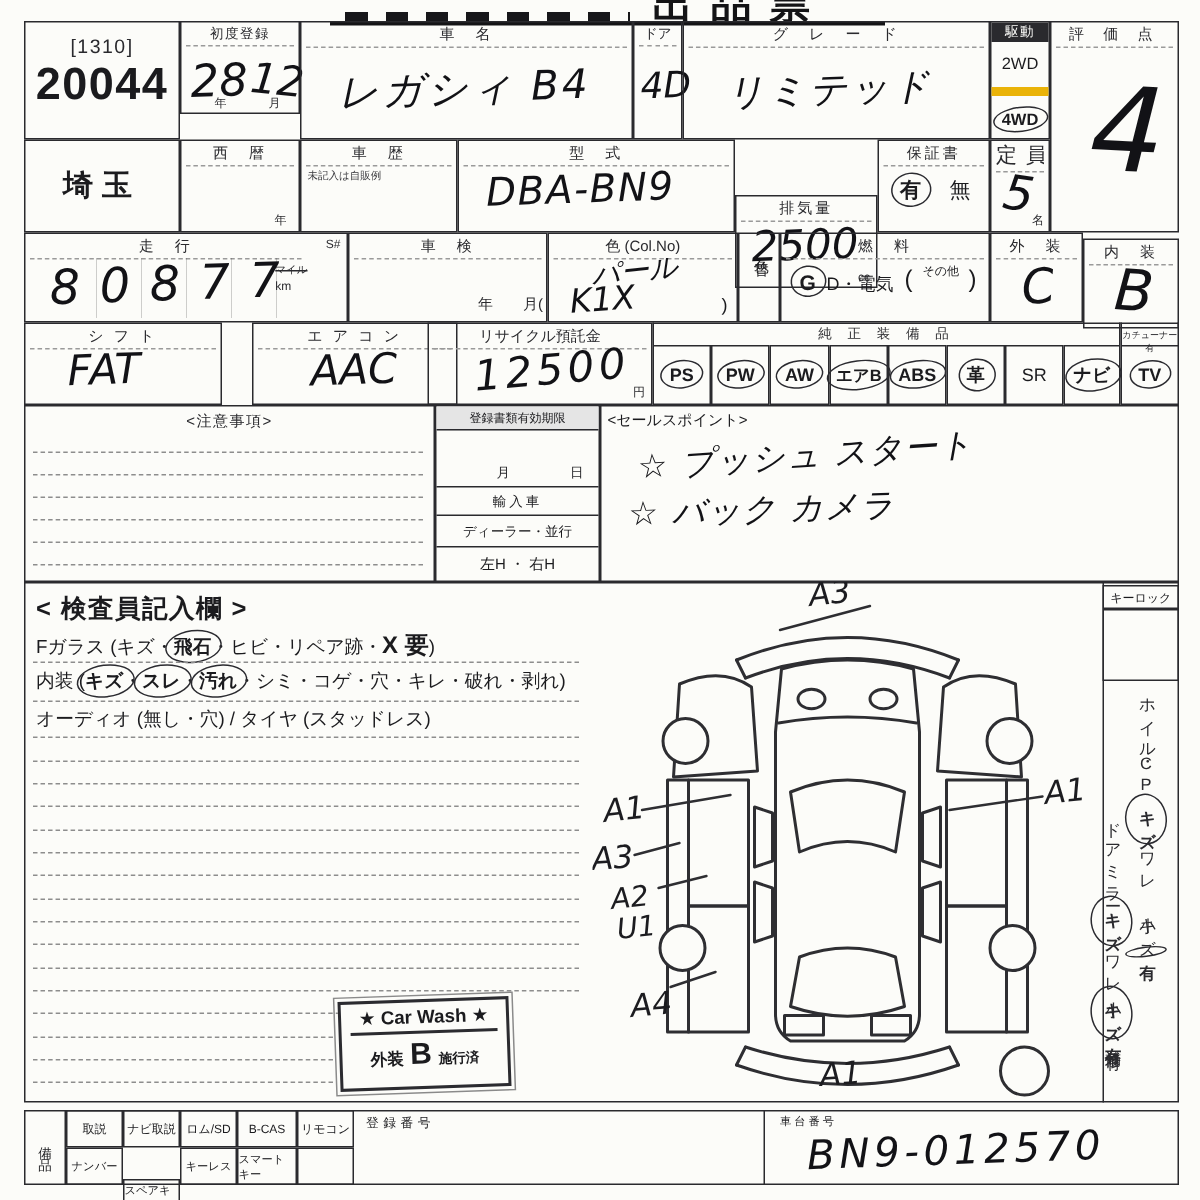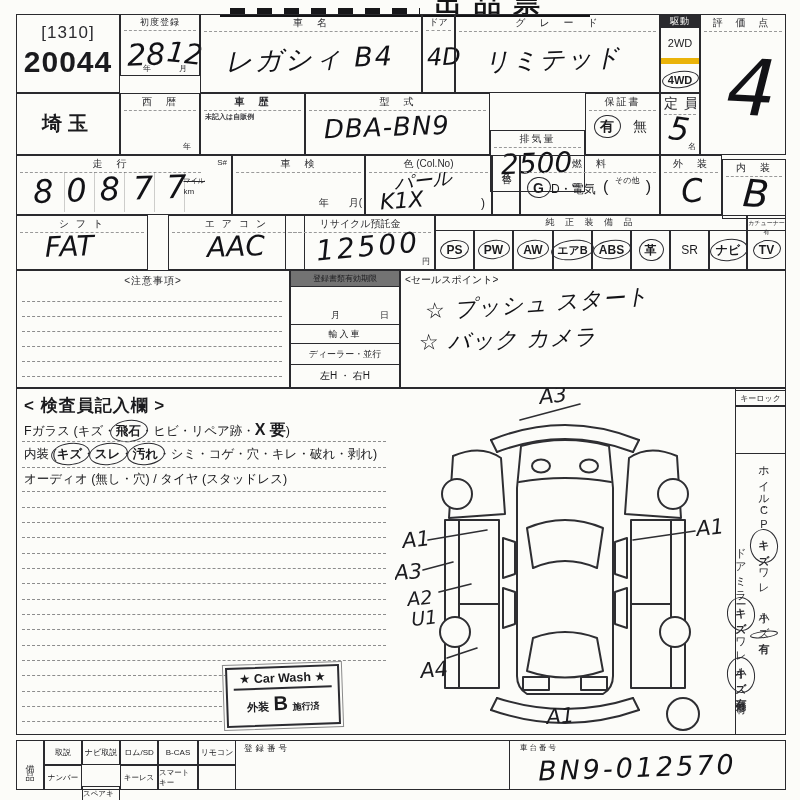--- a/index.html
+++ b/index.html
@@ -22,21 +22,21 @@
 <body>
 
 <div class="sheet">
 
   <div class="abs" style="left:220px;top:0;width:370px;height:17px;overflow:hidden;border-bottom:3px solid #141416;">
     <div class="abs" style="left:10px;top:8px;width:190px;height:9px;background:repeating-linear-gradient(90deg,#17171a 0 15px,transparent 15px 27px);"></div>
     <span class="abs" style="left:215px;top:-15px;font-size:27px;font-weight:bold;letter-spacing:12px;color:#141416;font-family:'Liberation Serif','DejaVu Serif',serif;">出品票</span>
   </div>
 
   <div class="cell" style="left:16px;top:14px;width:104px;height:79px;">
-    <div class="hdr-plain" style="margin-top:8px;font-size:17px;">[1310]</div>
+    <div class="hdr-plain" style="margin-top:8px;font-size:13px;">[1310]</div>
     <div style="text-align:center;font-size:30px;font-weight:bold;letter-spacing:1px;margin-top:2px;">20044</div>
   </div>
 
   <div class="cell" style="left:120px;top:14px;width:80px;height:62px;">
     <div class="hdr" style="font-size:9px;letter-spacing:1px;">初度登録</div>
     <span class="hw rot" style="position:absolute;left:6px;top:22px;font-size:30px;">28</span>
     <span class="hw" style="position:absolute;left:46px;top:22px;font-size:28px;transform:rotate(6deg);">12</span>
     <span class="tiny" style="position:absolute;left:22px;bottom:1px;">年</span>
     <span class="tiny" style="position:absolute;right:12px;bottom:1px;">月</span>
   </div>
@@ -73,21 +73,21 @@
 
   <div class="cell" style="left:16px;top:93px;width:104px;height:62px;">
     <div style="text-align:center;font-size:20px;font-weight:bold;letter-spacing:6px;margin-top:16px;font-family:'Liberation Serif','DejaVu Serif',serif;">埼玉</div>
   </div>
 
   <div class="cell" style="left:120px;top:93px;width:80px;height:62px;">
     <div class="hdr">西　暦</div>
     <span class="tiny" style="position:absolute;right:8px;bottom:2px;">年</span>
   </div>
 
-  <div class="cell" style="left:200px;top:93px;width:105px;height:62px;font-weight:bold;">
+  <div class="cell" style="left:200px;top:93px;width:105px;height:62px;">
     <div class="hdr">車　歴</div>
     <div style="font-size:7px;color:#3a3a3e;padding:1px 0 0 4px;">未記入は自販例</div>
   </div>
 
   <div class="cell" style="left:305px;top:93px;width:185px;height:62px;">
     <div class="hdr">型　式</div>
     <span class="hw rot" style="position:absolute;left:18px;top:18px;font-size:26px;letter-spacing:1px;">DBA-BN9</span>
   </div>
 
   <div class="cell" style="left:490px;top:93px;width:95px;height:62px;margin-top:37px;">
@@ -209,21 +209,21 @@
     <div class="hdr-plain" style="font-size:10px;margin-top:3px;">&lt;注意事項&gt;</div>
   </div>
   <div class="dash" style="left:22px;top:301px;width:260px;"></div>
   <div class="dash" style="left:22px;top:316px;width:260px;"></div>
   <div class="dash" style="left:22px;top:331px;width:260px;"></div>
   <div class="dash" style="left:22px;top:346px;width:260px;"></div>
   <div class="dash" style="left:22px;top:361px;width:260px;"></div>
   <div class="dash" style="left:22px;top:376px;width:260px;"></div>
 
   <div class="cell" style="left:290px;top:270px;width:110px;height:118px;">
-    <div style="font-size:8px;text-align:center;border-bottom:1px solid #2a2a2e;padding:2px 0;background:#737373;">登録書類有効期限</div>
+    <div style="font-size:8px;text-align:center;border-bottom:1px solid #2a2a2e;padding:2px 0;background:#e5e5e5;">登録書類有効期限</div>
     <div style="height:37px;border-bottom:1px solid #2a2a2e;position:relative;">
       <span class="tiny" style="position:absolute;left:40px;bottom:2px;font-size:9px;">月</span>
       <span class="tiny" style="position:absolute;right:10px;bottom:2px;font-size:9px;">日</span>
     </div>
     <div class="flexc" style="height:18px;border-bottom:1px solid #2a2a2e;font-size:9px;letter-spacing:2px;">
         <span>輸入車</span>
       </div>
     <div class="flexc" style="height:20px;border-bottom:1px solid #2a2a2e;font-size:9px;">
         <span>ディーラー・並行</span>
       </div>

